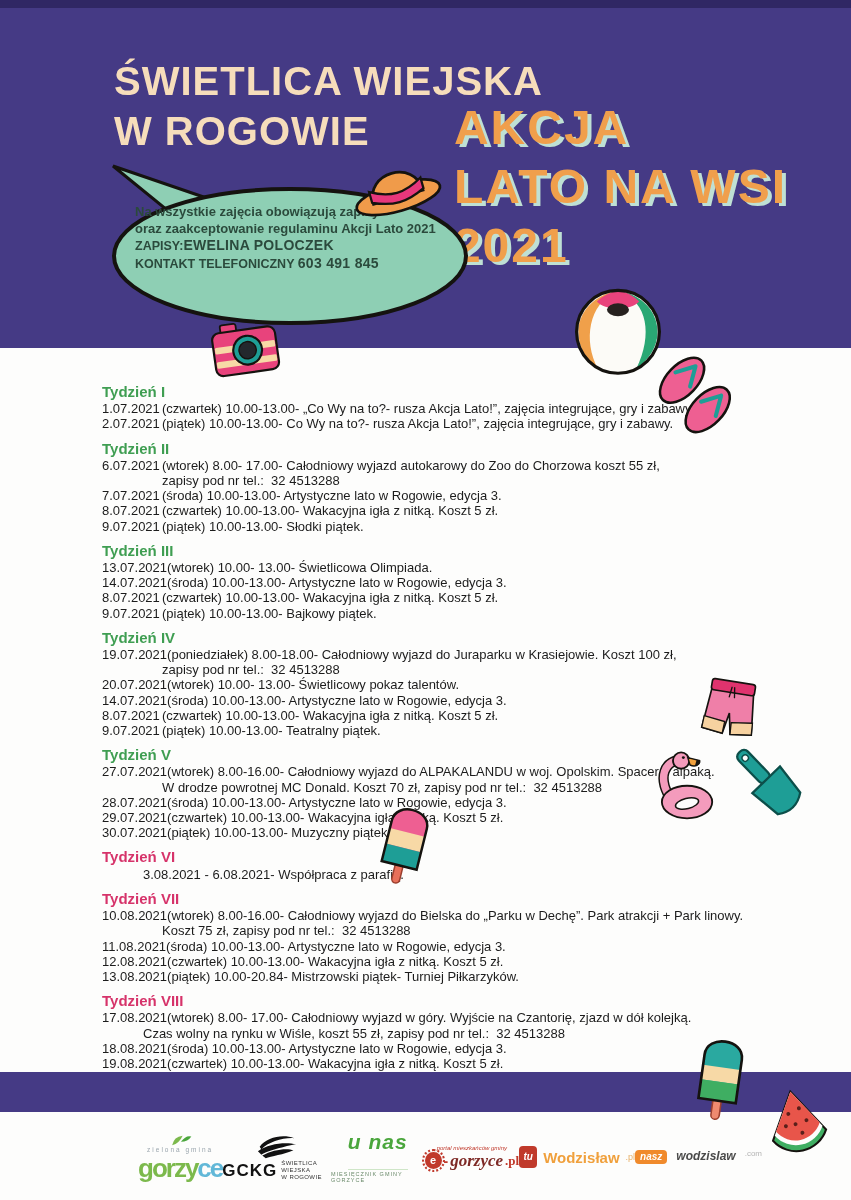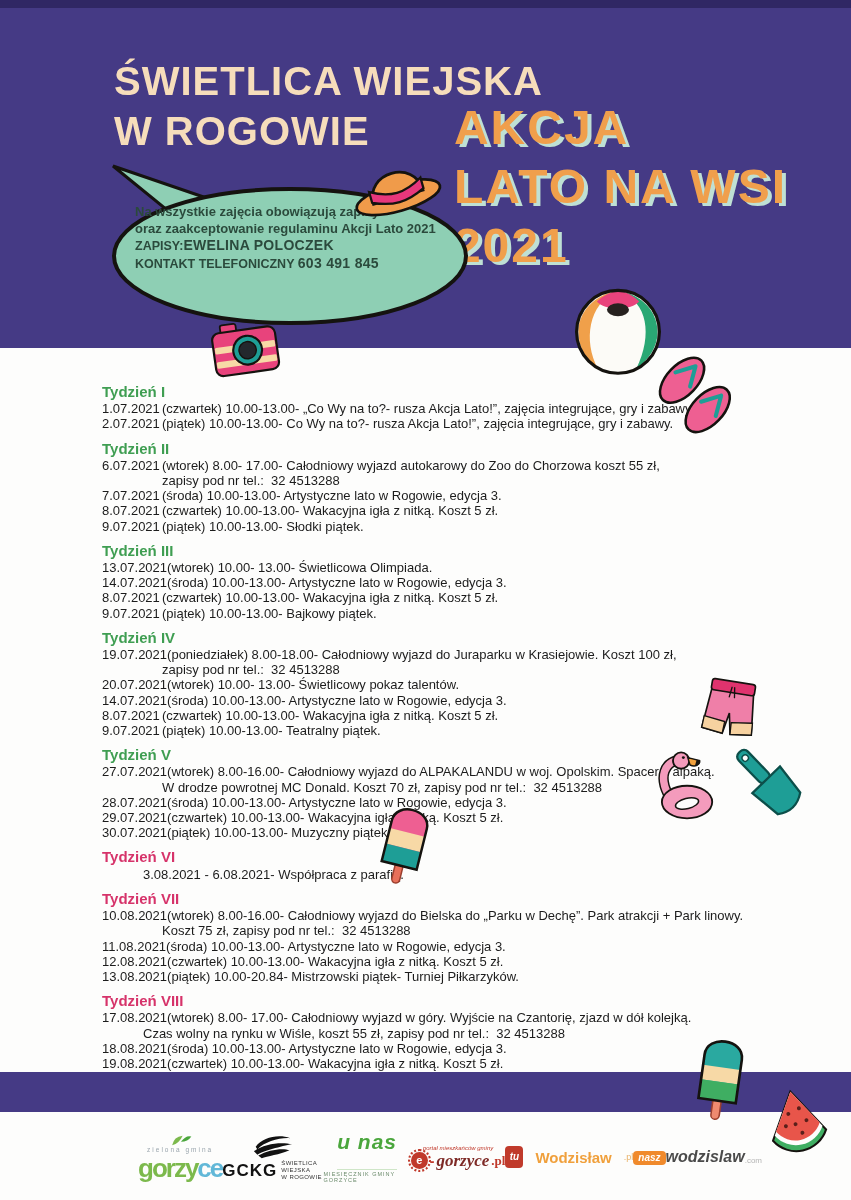--- a/index.html
+++ b/index.html
@@ -61,29 +61,29 @@
   .unas-name{font-size:21px;font-weight:bold;font-style:italic;color:#4aa63c;letter-spacing:1px;
     border-bottom:1px solid #cfe6c8;padding-bottom:17px;}
   .unas-sub{font-size:5.5px;color:#6a8a6a;letter-spacing:1px;margin-top:2px;}
   .eg-small{font-size:6px;color:#c0392b;font-style:italic;margin-bottom:1px;}
   .eg-row{display:flex;align-items:center;gap:2px;}
   .eg-gear{width:17px;height:17px;border-radius:50%;background:#c0392b;color:#fff;font-size:11px;font-weight:bold;
     display:flex;align-items:center;justify-content:center;outline:2px dotted #c0392b;outline-offset:1px;}
   .eg-dash{color:#c0392b;font-weight:bold;font-size:14px;}
   .eg-name{font-family:"Liberation Serif",serif;font-style:italic;font-weight:bold;font-size:17px;color:#7e2a26;}
   .eg-tld{font-family:"Liberation Serif",serif;font-weight:bold;font-size:13px;color:#c0392b;}
-  .tw-row{display:flex;align-items:center;gap:12px;}
+  .tw-row{display:flex;align-items:center;gap:6px;}
   .tw-badge{width:18px;height:22px;border-radius:4px;background:#c03a2b;color:#fff;font-size:10px;font-weight:bold;
     font-style:italic;display:flex;align-items:center;justify-content:center;}
   .tw-name{font-size:15px;font-weight:bold;color:#f0a03c;}
   .tw-tld{font-size:9px;color:#e8b26a;}
-  .nw-row{display:flex;align-items:flex-end;gap:0;}
+  .nw-row{display:flex;align-items:flex-start;gap:9px;}
   .nw-badge{background:#f08a2c;color:#fff;border-radius:4px;font-size:10px;font-weight:bold;font-style:italic;
     padding:2px 5px;}
-  .nw-name{font-size:16px;font-weight:bold;font-style:italic;color:#4a4a4a;}
+  .nw-name{font-size:12px;font-weight:bold;font-style:italic;color:#4a4a4a;}
   .nw-tld{font-size:8px;color:#b5b5b5;}
 </style>
 </head>
 <body>
 
 <div class="poster">
 
   <div class="band-top">
     <div class="band-top-edge"></div>
   </div>

